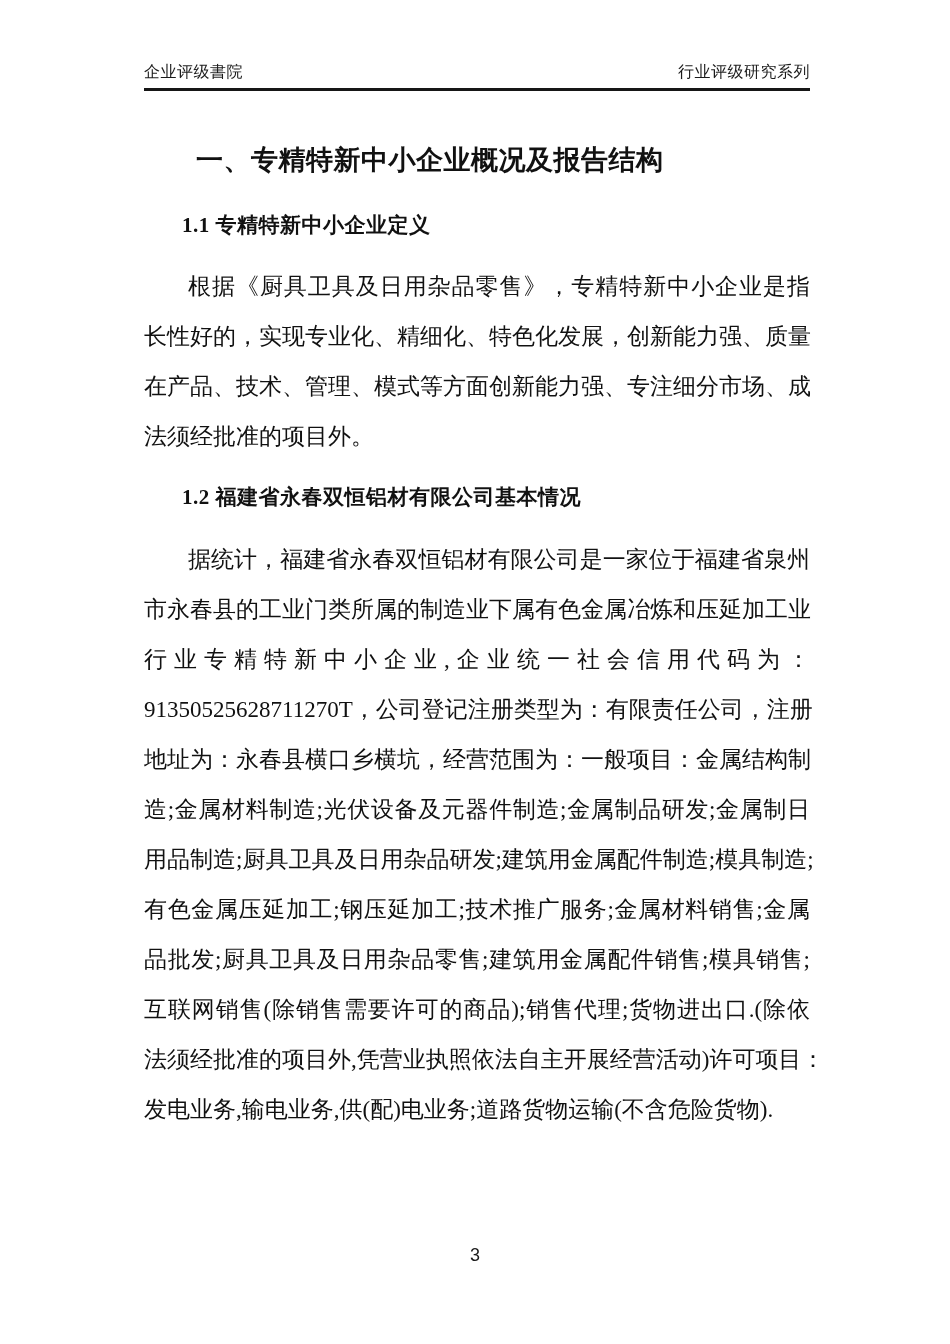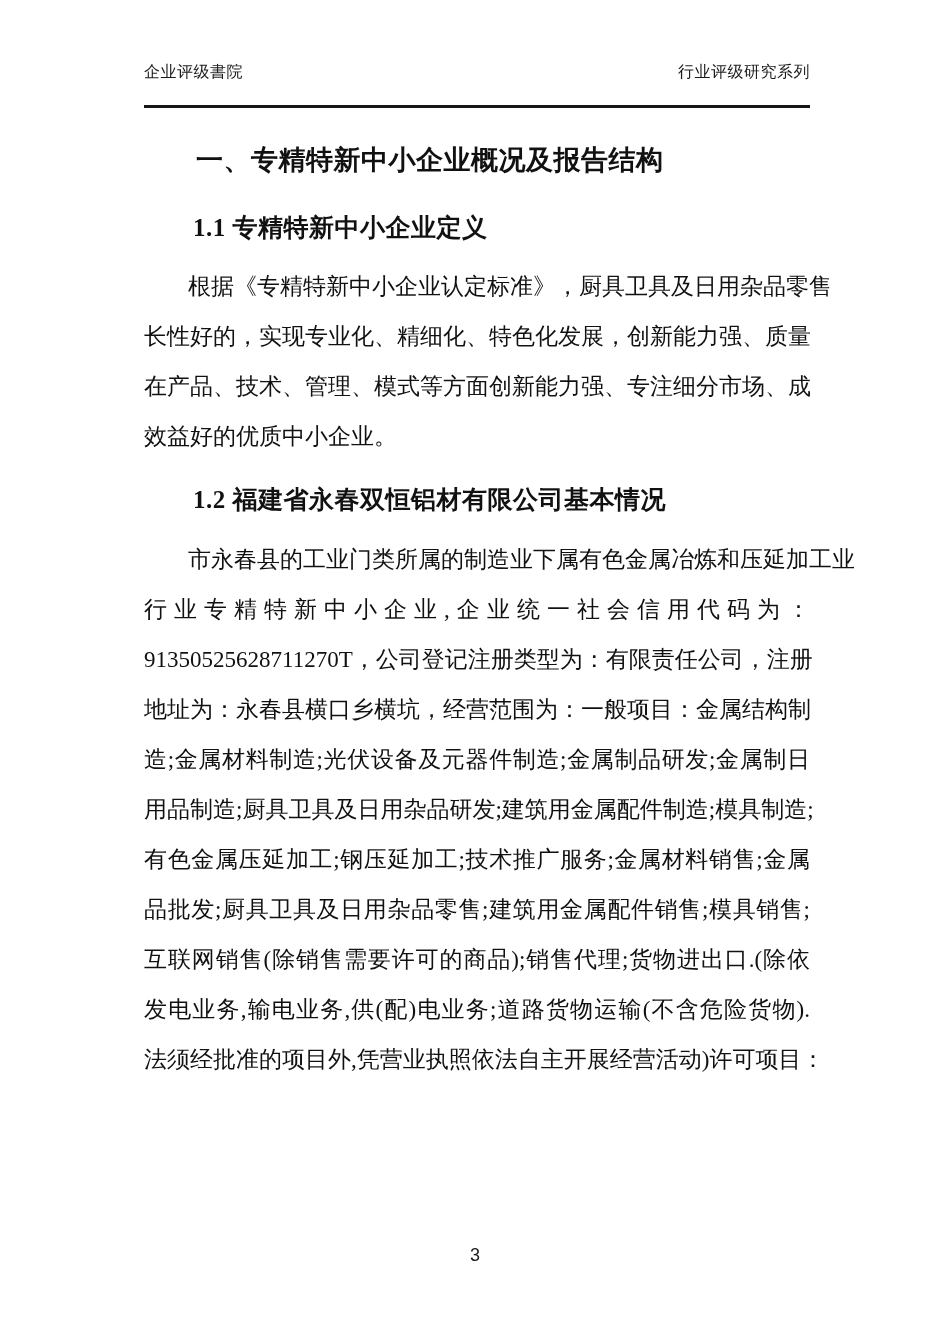--- a/index.html
+++ b/index.html
@@ -19,39 +19,39 @@
   }
   .header {
     position: absolute;
     left: 144px;
     right: 140px;
     top: 62px;
     display: flex;
     justify-content: space-between;
     align-items: flex-end;
     border-bottom: 3px solid #161616;
-    padding-bottom: 22px;
+    padding-bottom: 5px;
     font-family: "Liberation Sans", "DejaVu Sans", sans-serif;
     font-size: 16px;
     letter-spacing: 0.5px;
     color: #1a1a1a;
   }
   .h1 {
     position: absolute;
     top: 142px;
     left: 196px;
     font-size: 27px;
     font-weight: bold;
     letter-spacing: 0.5px;
     white-space: nowrap;
   }
   .h2 {
     position: absolute;
-    left: 193px;
-    font-size: 25px;
+    left: 182px;
+    font-size: 21px;
     font-weight: bold;
     letter-spacing: 0.5px;
     white-space: nowrap;
   }
   .h2-1 { top: 211px; }
   .h2-2 { top: 483px; }
   .para {
     position: absolute;
     left: 144px;
     width: 666px;
@@ -86,37 +86,38 @@
   <div class="header">
     <span>企业评级書院</span>
     <span>行业评级研究系列</span>
   </div>
 
   <div class="h1">一、专精特新中小企业概况及报告结构</div>
 
   <div class="h2 h2-1">1.1 专精特新中小企业定义</div>
 
   <div class="para para-1">
-      <div class="body-line">根据《专精特新中小企业认定标准》，厨具卫具及日用杂品零售</div>
+      <div class="body-line">根据《厨具卫具及日用杂品零售》，专精特新中小企业是指</div>
       <div class="body-line">长性好的，实现专业化、精细化、特色化发展，创新能力强、质量</div>
       <div class="body-line">在产品、技术、管理、模式等方面创新能力强、专注细分市场、成</div>
-      <div class="body-line">效益好的优质中小企业。</div>
+      <div class="body-line">法须经批准的项目外。</div>
     </div>
 
   <div class="h2 h2-2">1.2 福建省永春双恒铝材有限公司基本情况</div>
 
   <div class="para para-2">
+      <div class="body-line">据统计，福建省永春双恒铝材有限公司是一家位于福建省泉州</div>
       <div class="body-line">市永春县的工业门类所属的制造业下属有色金属冶炼和压延加工业</div>
       <div class="body-line">行业专精特新中小企业,企业统一社会信用代码为：</div>
       <div class="body-line">91350525628711270T，公司登记注册类型为：有限责任公司，注册</div>
       <div class="body-line">地址为：永春县横口乡横坑，经营范围为：一般项目：金属结构制</div>
       <div class="body-line">造;金属材料制造;光伏设备及元器件制造;金属制品研发;金属制日</div>
       <div class="body-line">用品制造;厨具卫具及日用杂品研发;建筑用金属配件制造;模具制造;</div>
       <div class="body-line">有色金属压延加工;钢压延加工;技术推广服务;金属材料销售;金属</div>
       <div class="body-line">品批发;厨具卫具及日用杂品零售;建筑用金属配件销售;模具销售;</div>
       <div class="body-line">互联网销售(除销售需要许可的商品);销售代理;货物进出口.(除依</div>
+      <div class="body-line">法须经批准的项目外,凭营业执照依法自主开展经营活动)许可项目：</div>
       <div class="body-line">发电业务,输电业务,供(配)电业务;道路货物运输(不含危险货物).</div>
-      <div class="body-line">法须经批准的项目外,凭营业执照依法自主开展经营活动)许可项目：</div>
     </div>
 
   <div class="page-number">3</div>
 
 </div>
 
 </body></html>

